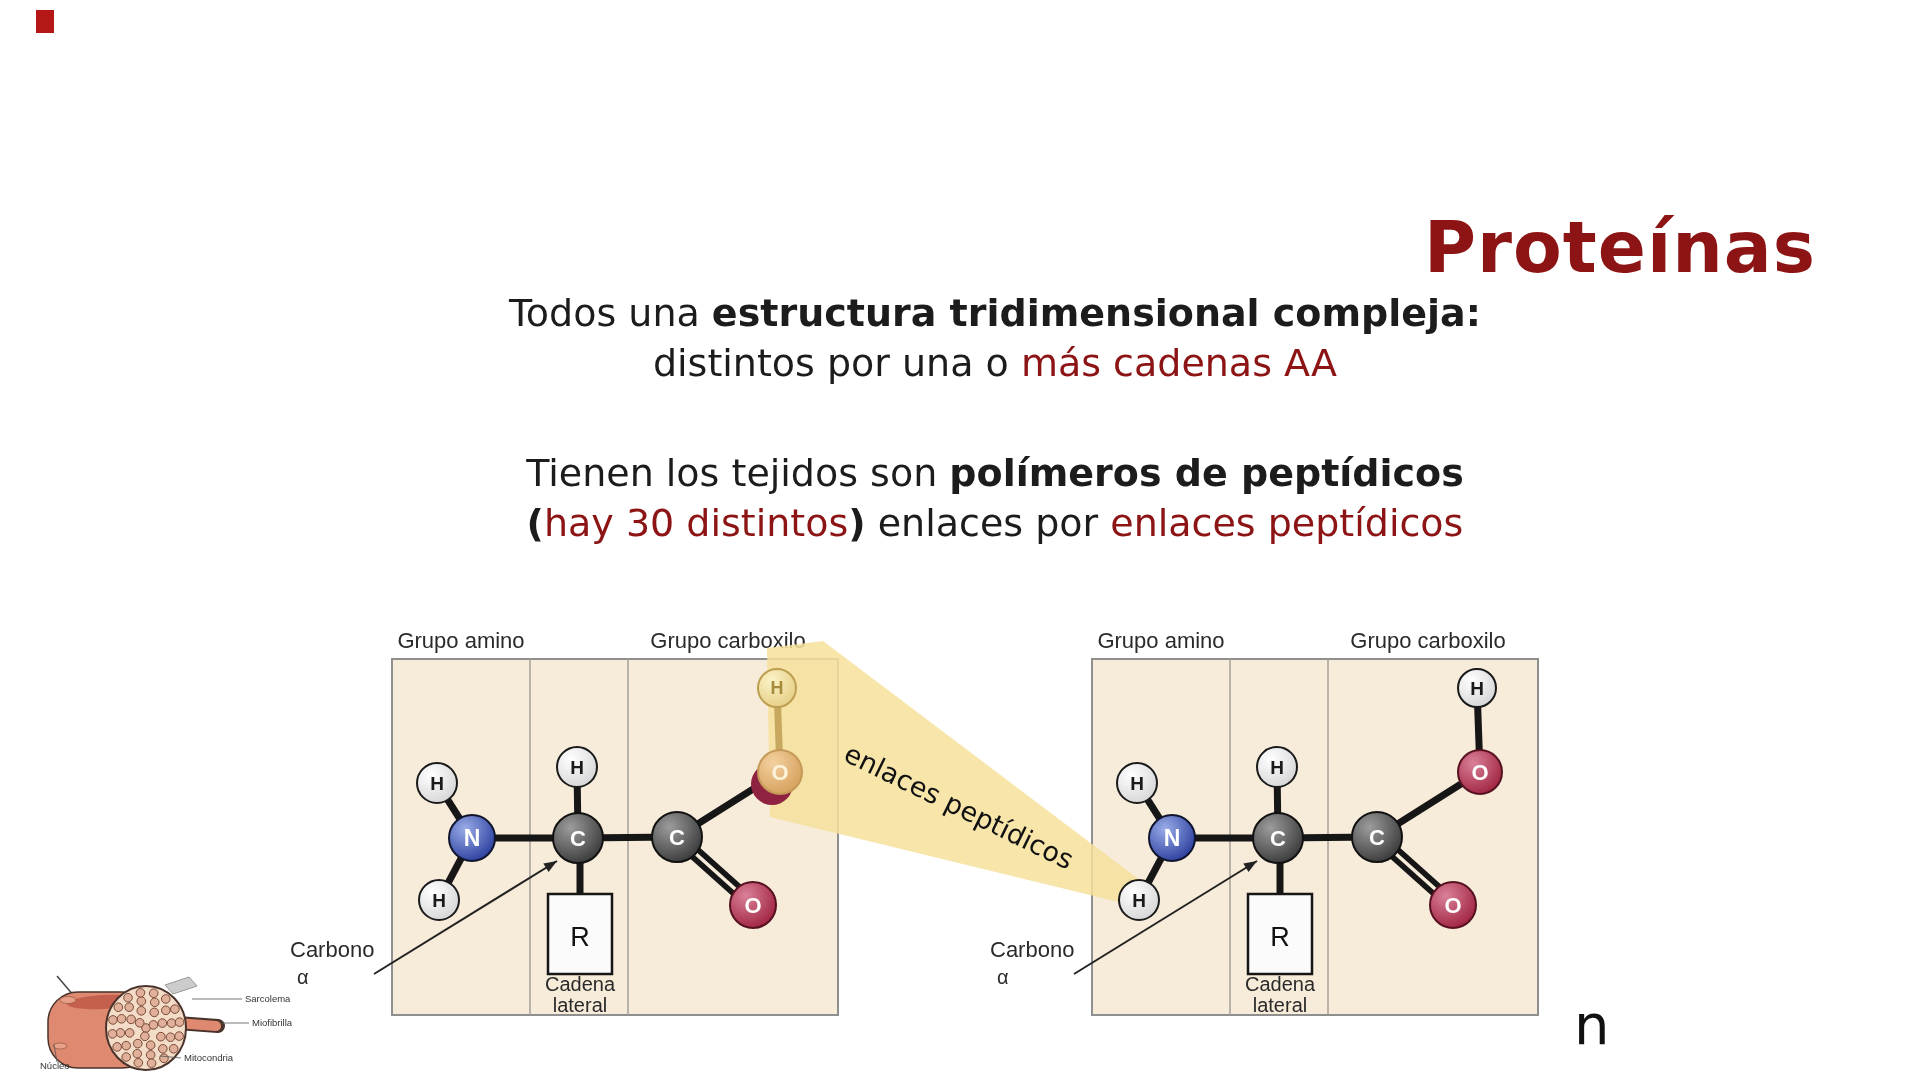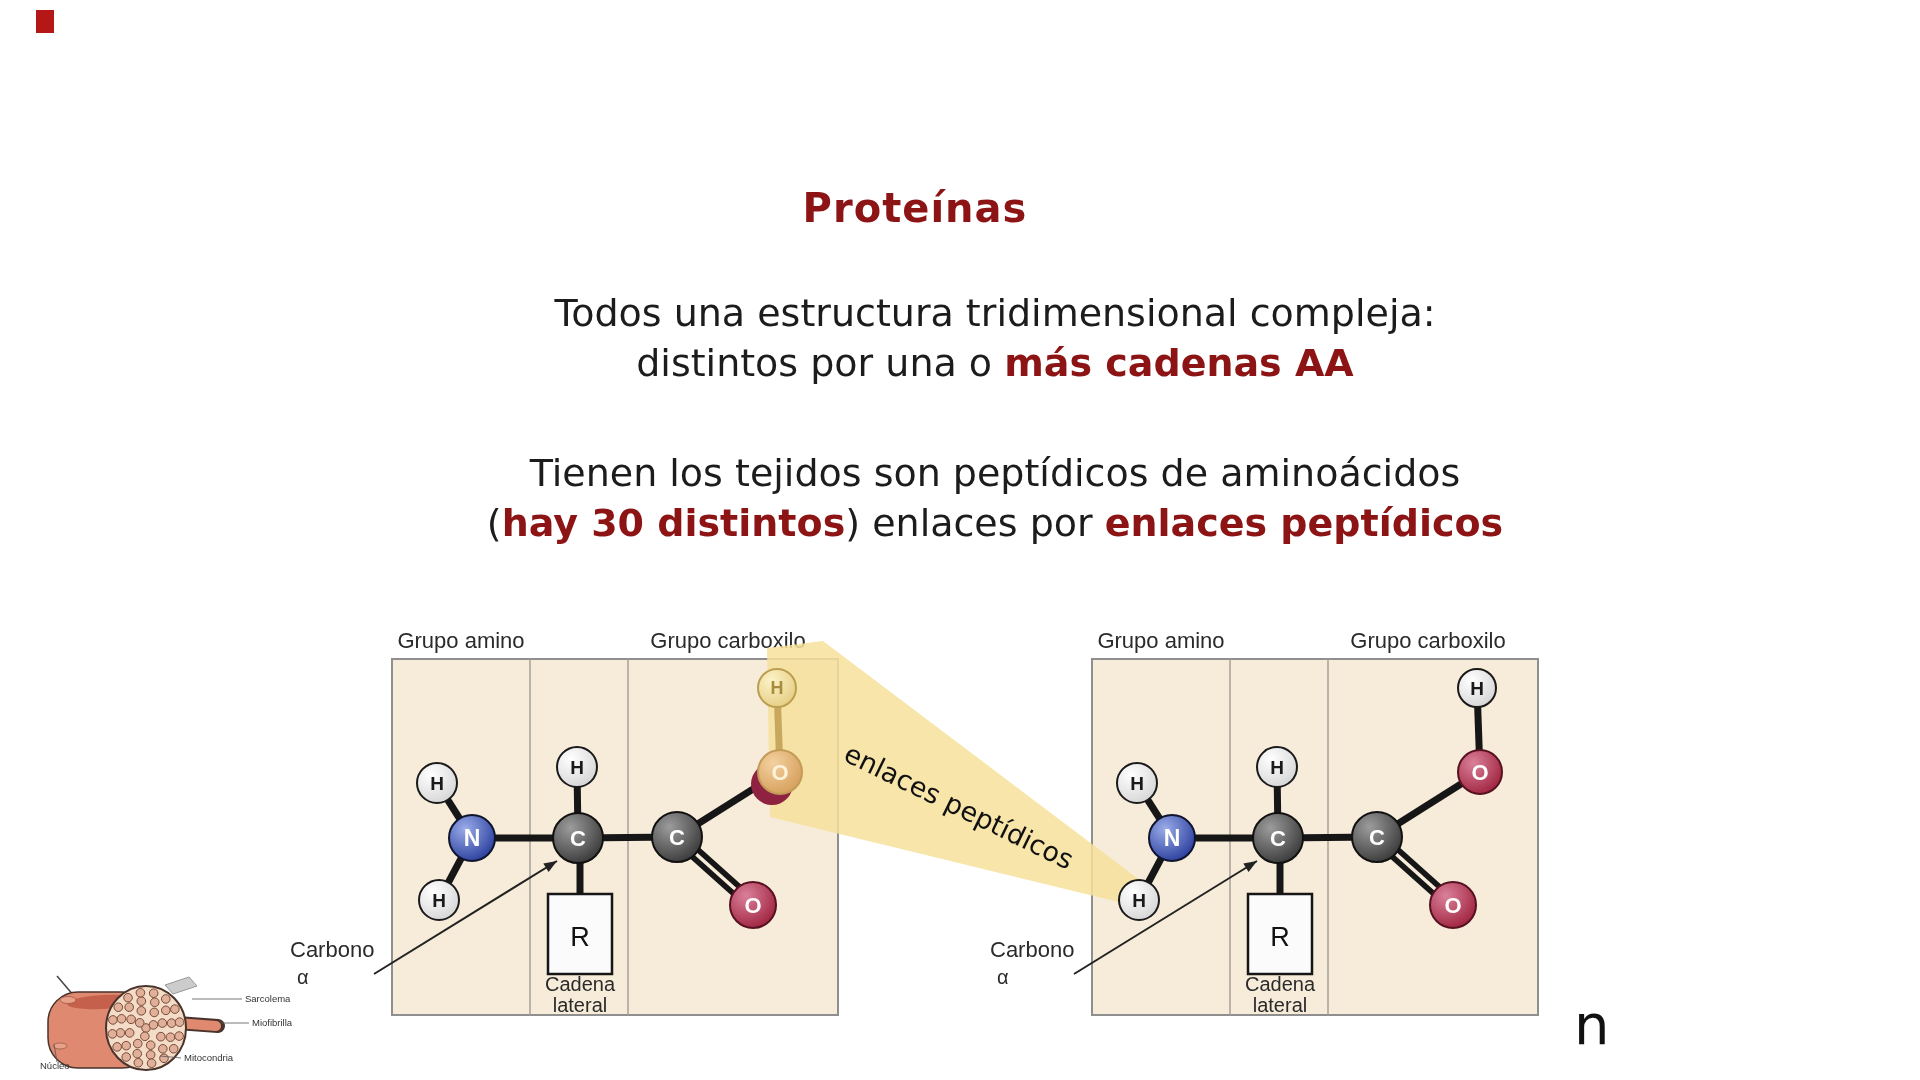--- a/index.html
+++ b/index.html
@@ -2,48 +2,48 @@
 <html style="--accent_red: #8d1414; --text_black: #1c1c1c; --corner_red: #b51717; --box_fill: #f7ebd9; --box_border: #8f8f8f; --highlight_yellow: #f6e09a; --bond_black: #161616; --bond_ghost: #c8a85e; --nitrogen_blue: #2b3f9e; --carbon_gray: #3a3a3a; --oxygen_red: #a02440; --ghost_tan: #e6cf86; --muscle_salmon: #df8a70;"><head>
 <meta charset="utf-8">
 <style>
   html,body{margin:0;padding:0}
   body{
     width:1920px;height:1080px;position:relative;overflow:hidden;
     background:#ffffff;font-family:"DejaVu Sans",sans-serif;
   }
   .corner-mark{position:absolute;left:36px;top:10px;width:18px;height:23px;background:var(--corner_red,#b51717)}
   .title{
-    position:absolute;top:158px;left:0;width:1816px;text-align:center;
-    font-size:40px;font-weight:bold;color:var(--accent_red,#8d1414);letter-spacing:1px;margin-left:7px;
+    position:absolute;top:158px;left:0;width:1816px;text-align:right;
+    font-size:71px;font-weight:bold;color:var(--accent_red,#8d1414);letter-spacing:1px;
   }
   .para{
     position:absolute;left:0;width:1990px;text-align:center;
     font-size:38px;line-height:50px;color:var(--text_black,#1c1c1c);
   }
   .p1{top:288px}
   .p2{top:448px}
-  .b{font-weight:normal}
-  .r{font-weight:bold;color:var(--accent_red,#8d1414)}
+  .b{font-weight:bold}
+  .r{font-weight:normal;color:var(--accent_red,#8d1414)}
   .canvas{position:absolute;left:0;top:0}
   .nlab{position:absolute;left:1574px;top:992px;font-size:56px;color:#111;font-family:"DejaVu Sans",sans-serif}
 </style>
 </head>
 <body>
 
 <div class="corner-mark"></div>
 
 <h1 class="title">Proteínas</h1>
 
 <div class="para p1">
   <div><span>Todos una </span><span class="b">estructura tridimensional compleja:</span></div>
   <div><span>distintos por una o </span><span class="r">más cadenas AA</span></div>
 </div>
 
 <div class="para p2">
-  <div><span>Tienen los tejidos son </span><span class="b">peptídicos de aminoácidos</span></div>
+  <div><span>Tienen los tejidos son </span><span class="b">polímeros de peptídicos</span></div>
   <div><span class="b">(</span><span class="r">hay 30 distintos</span><span class="b">)</span><span> enlaces por </span><span class="r">enlaces peptídicos</span></div>
 </div>
 
 <svg class="canvas" width="1920" height="1080" viewBox="0 0 1920 1080">
     <defs>
       <radialGradient id="gh" cx="35%" cy="30%" r="75%">
         <stop offset="0%" stop-color="#ffffff"></stop>
         <stop offset="100%" stop-color="#d6d6d6"></stop>
       </radialGradient>
       <radialGradient id="gn" cx="35%" cy="30%" r="75%">

